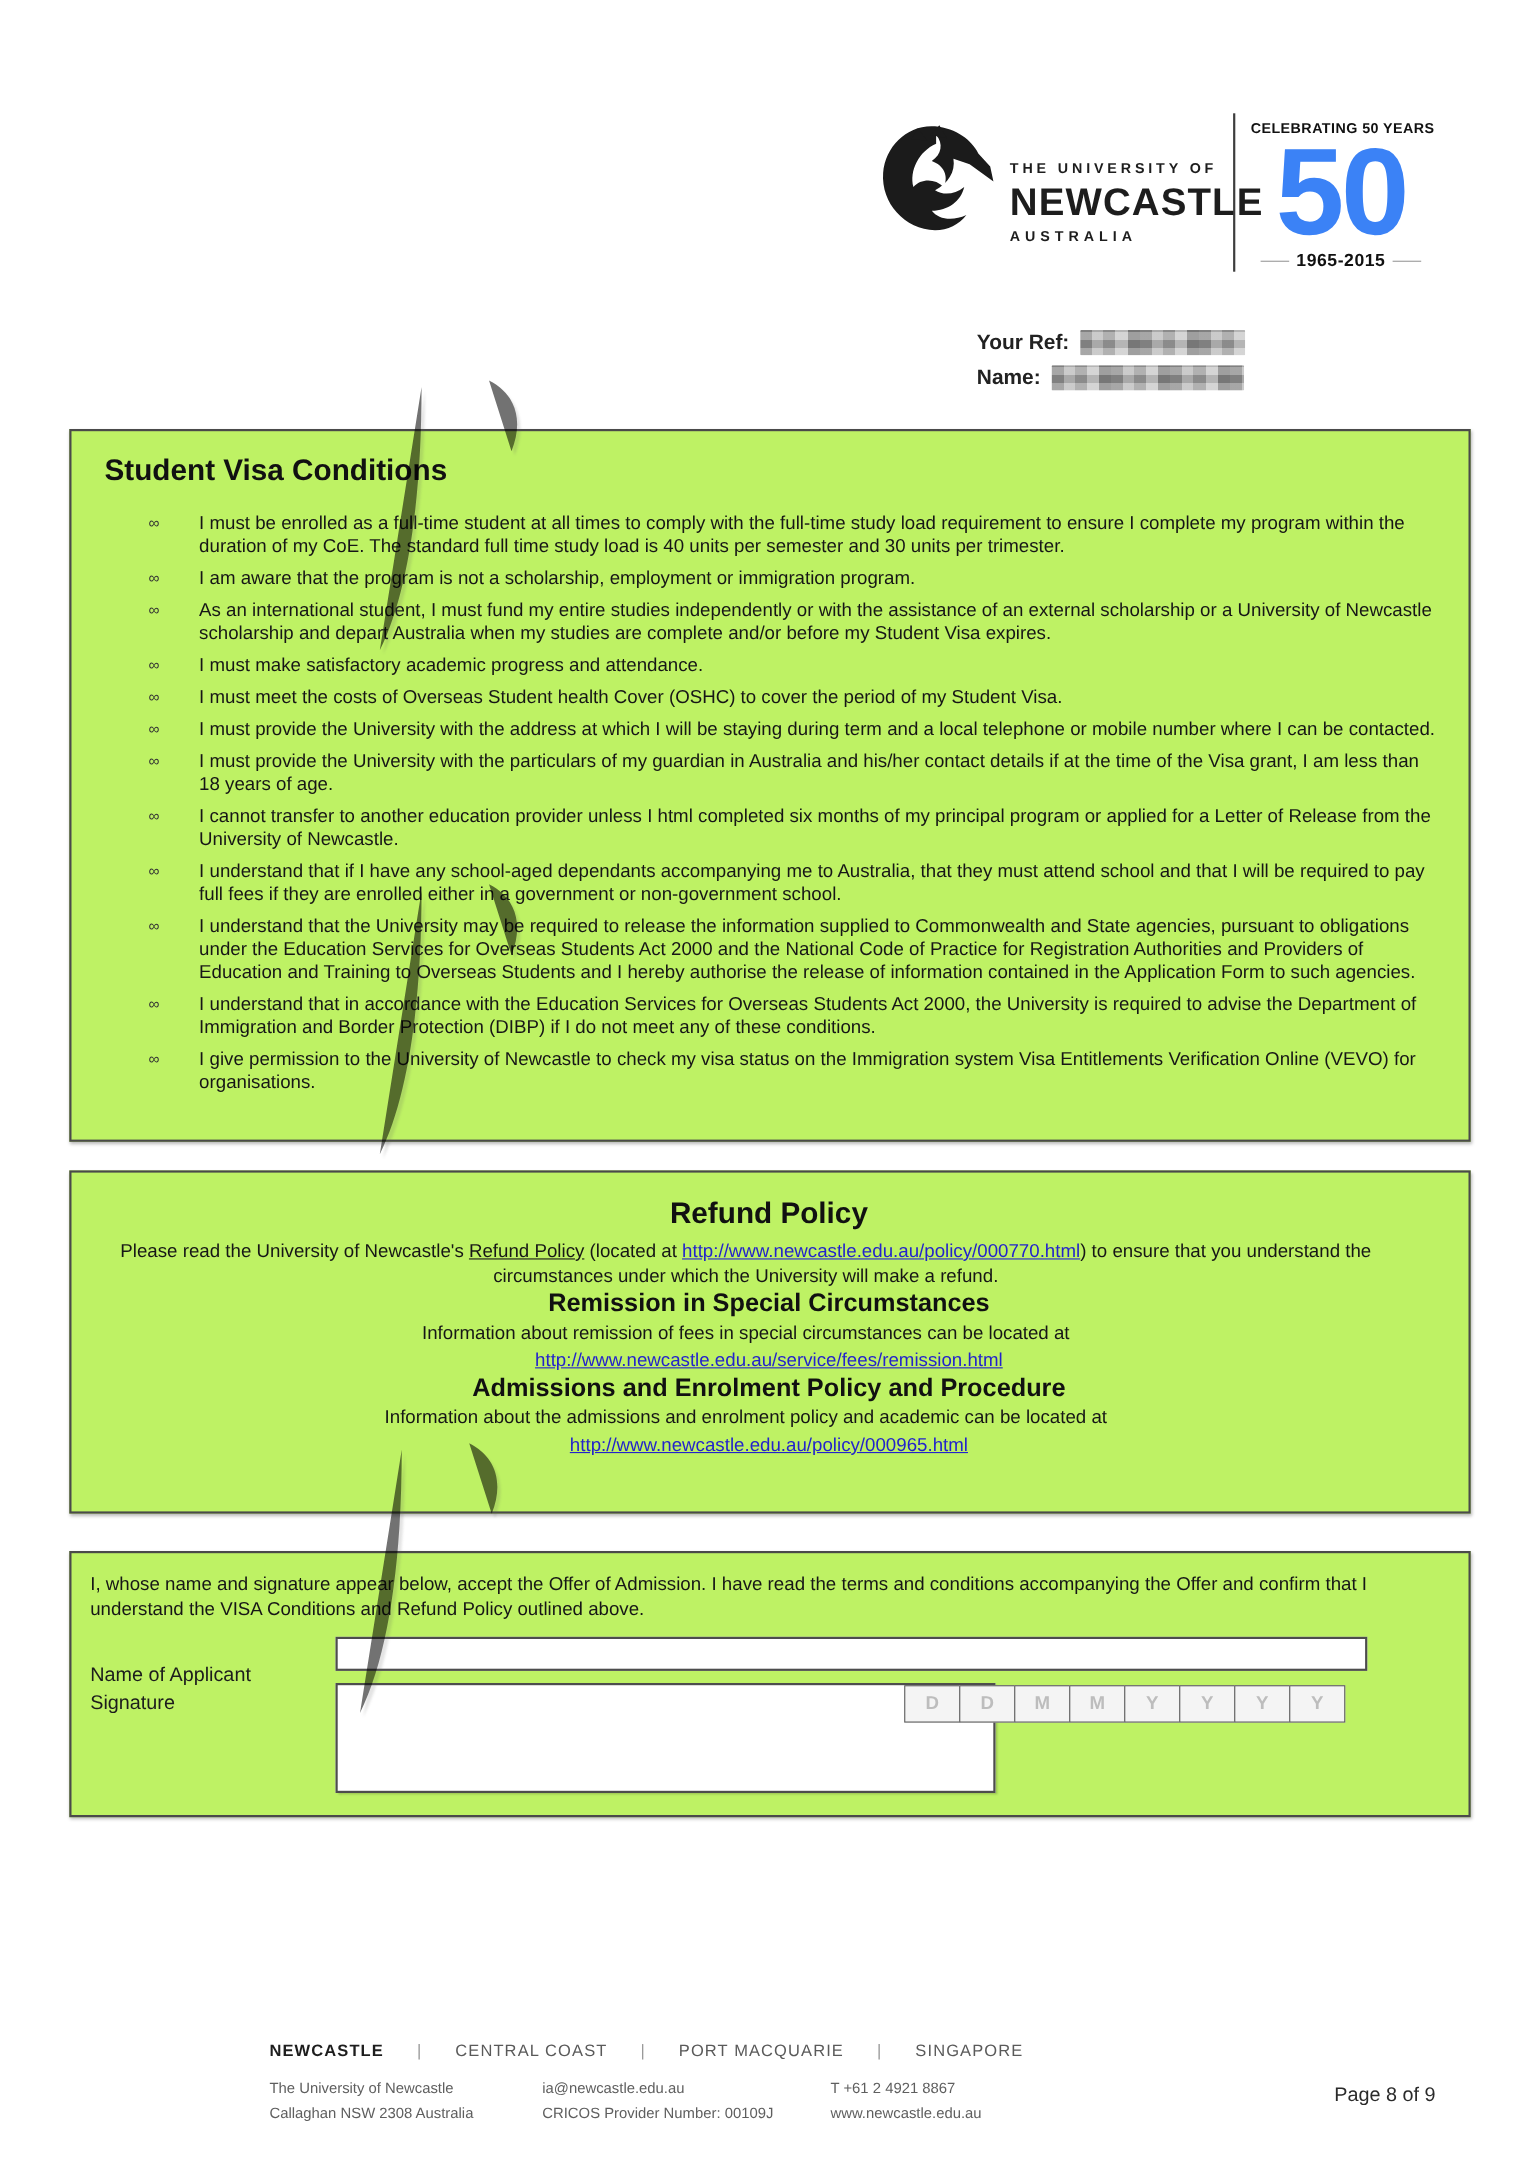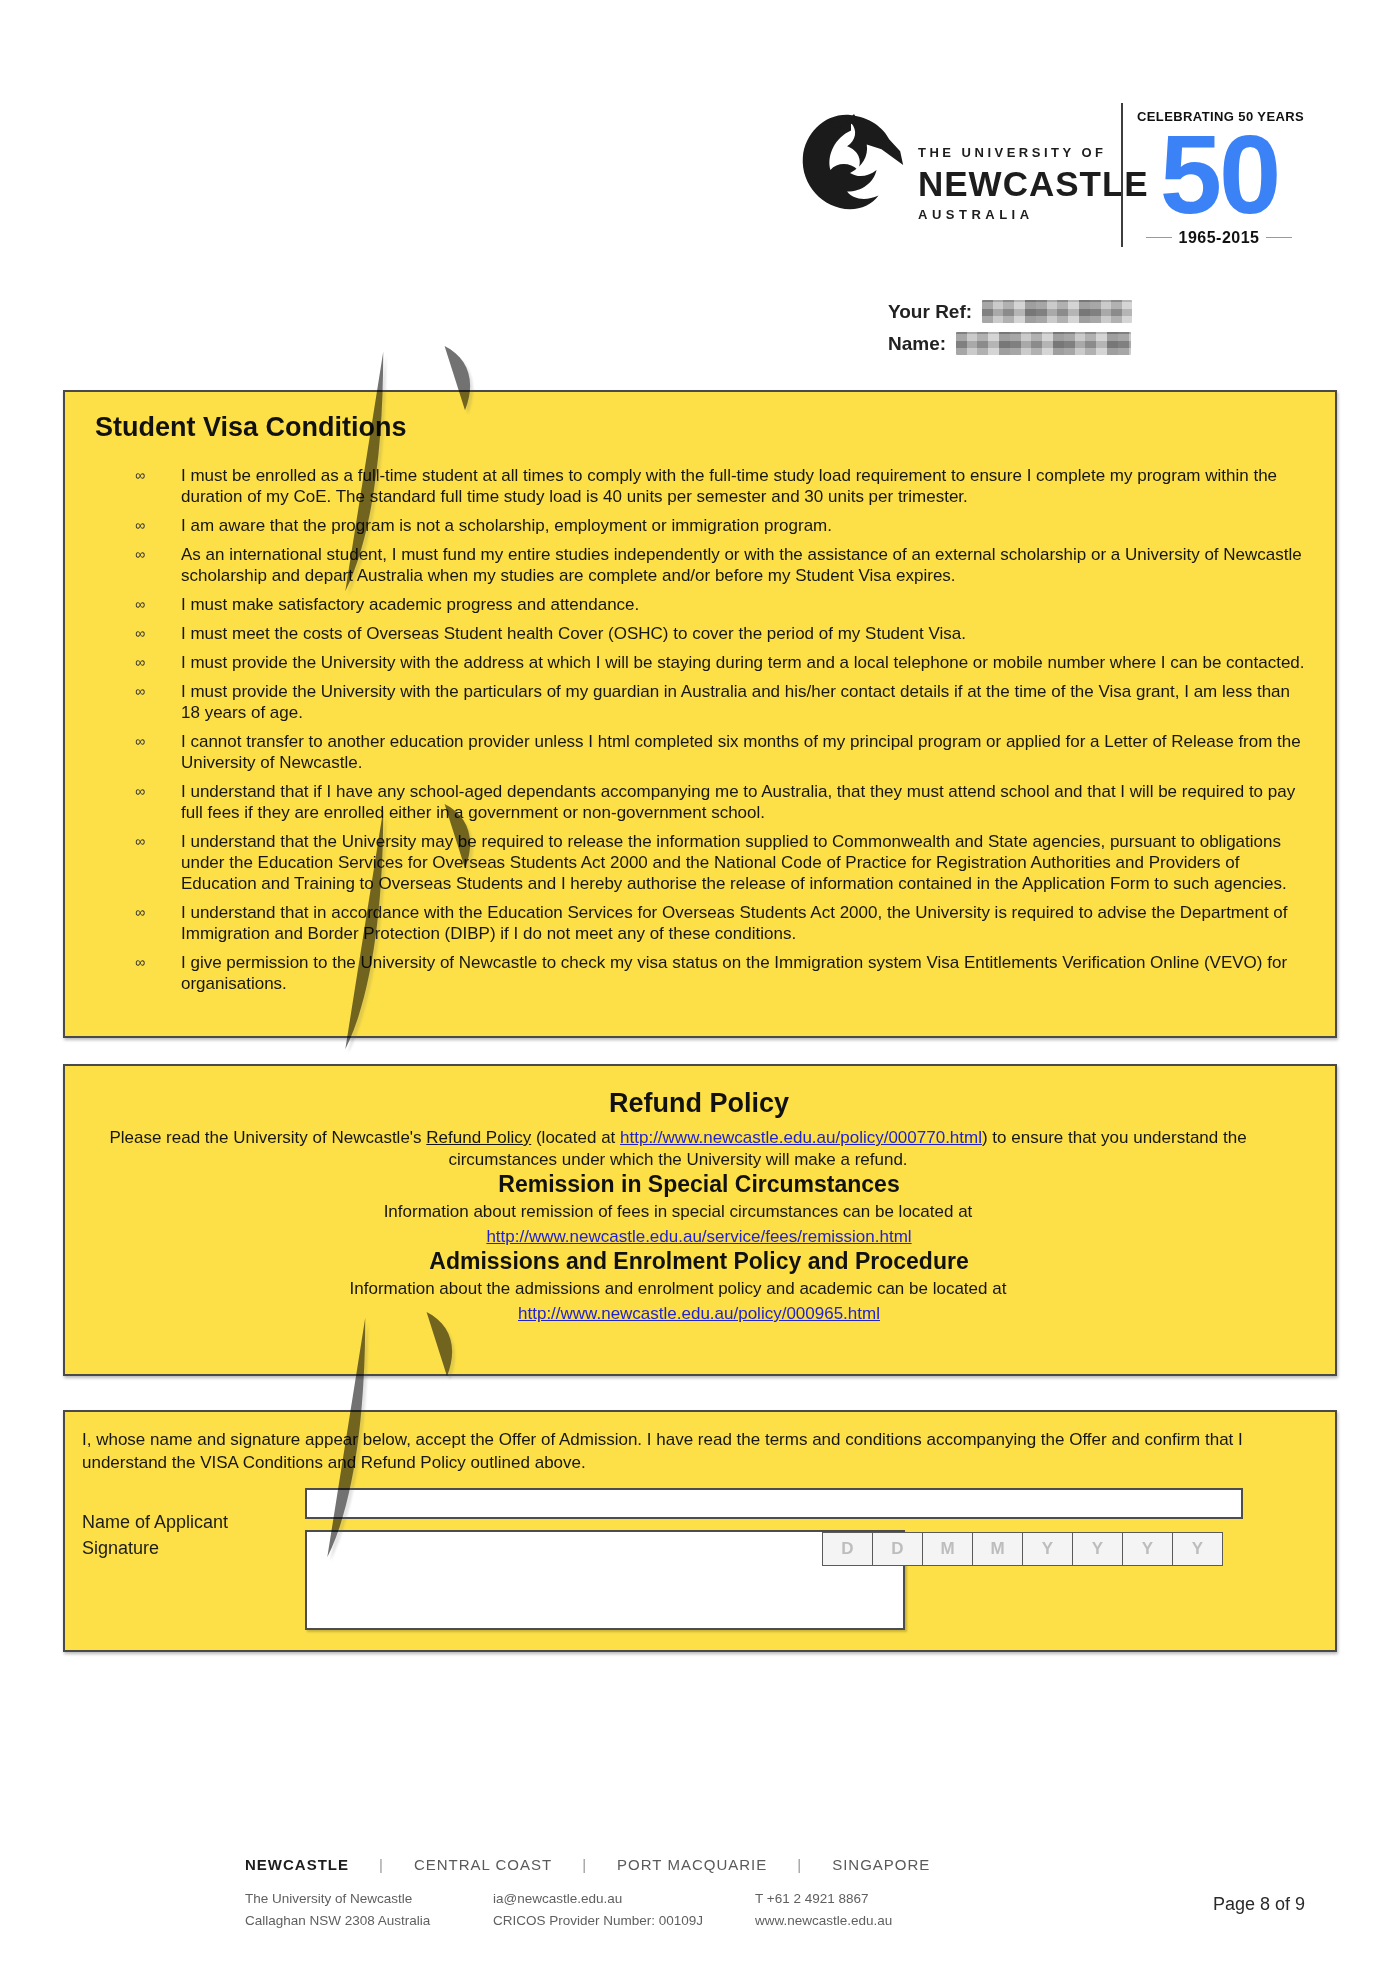--- a/index.html
+++ b/index.html
@@ -25,21 +25,21 @@
   .refrow{display:flex;align-items:center;margin-bottom:9px;}
   .refrow .lbl{margin-right:10px;}
   .redact{display:inline-block;height:23px;border-radius:1px;
     background-image:
       repeating-linear-gradient(0deg, rgba(255,255,255,.22) 0 7px, rgba(0,0,0,.10) 7px 14px),
       repeating-linear-gradient(90deg,#8e8e8e 0 11px,#bcbcbc 11px 21px,#9b9b9b 21px 32px,#c9c9c9 32px 43px,#848484 43px 54px);}
   .redact.r1{width:150px;}
   .redact.r2{width:175px;}
 
   
-  .panel{position:absolute;left:63px;width:1274px;background:#fde047;
+  .panel{position:absolute;left:63px;width:1274px;background:#bef264;
          border:2px solid #4a4a4a;box-sizing:border-box;box-shadow:1px 2px 3px rgba(0,0,0,.28);}
   .panel1{top:390px;height:648px;padding:20px 26px 0 30px;}
   .panel2{top:1064px;height:312px;padding:22px 20px 0 18px;text-align:center;}
   .panel3{top:1410px;height:242px;padding:16px 20px 0 17px;}
 
   .panel h2{margin:0;font-size:27px;font-weight:bold;color:#111;}
   .panel h3{margin:0;font-size:23px;font-weight:bold;color:#111;}
 
   .cond-list{list-style:none;margin:22px 0 0 0;padding:0;}
   .cond-list li{display:flex;margin-bottom:8px;}

